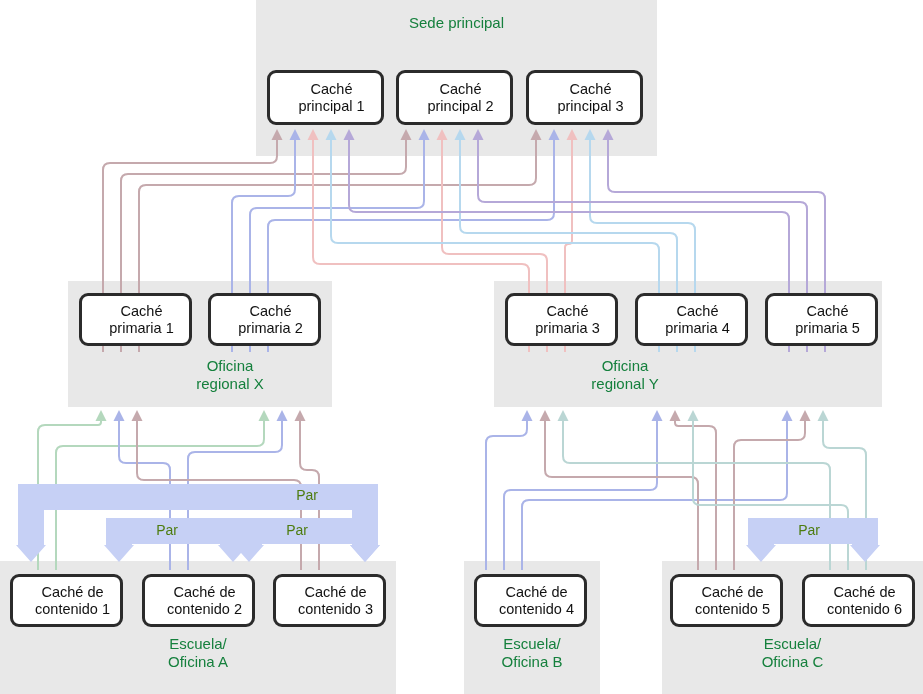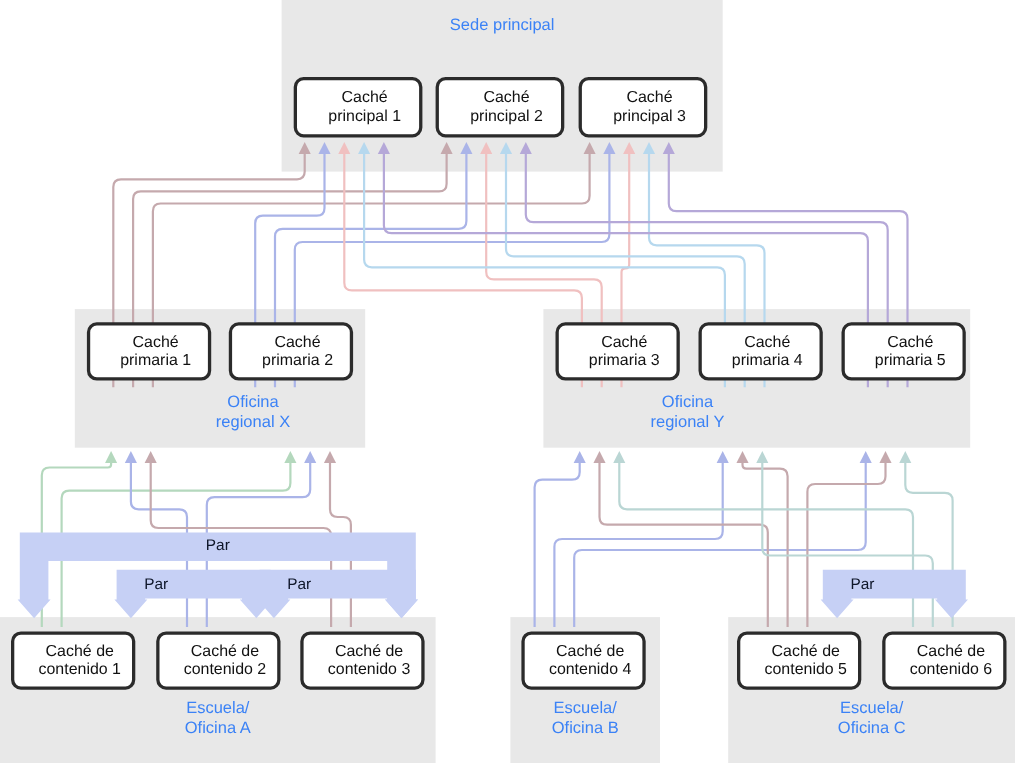--- a/index.html
+++ b/index.html
@@ -6,43 +6,43 @@
   body{
     width:923px;height:694px;
     font-family:"Liberation Sans","DejaVu Sans",sans-serif;
     -webkit-font-smoothing:antialiased;
   }
   #stage{position:relative;width:923px;height:694px;overflow:hidden;background:#fff;}
 
   
   .panel{position:absolute;background:#e8e8e8;}
   .panel-title{
-    position:absolute;text-align:center;color:#3b82f6;
+    position:absolute;text-align:center;color:#15803d;
     font-size:15px;line-height:18px;white-space:pre-line;
   }
 
   
   .node{
     position:absolute;background:#ffffff;
     border:3px solid #2b2b2b;border-radius:9px;
     display:flex;align-items:center;justify-content:center;
     text-align:center;color:#111;font-size:14.5px;line-height:17px;
     white-space:pre-line;box-sizing:border-box;padding-left:12px;
   }
 
   
   svg.layer{position:absolute;left:0;top:0;width:923px;height:694px;overflow:visible;}
   #links{z-index:1;}
   #peers{z-index:2;}
   .panel{z-index:0;}
   .node{z-index:4;}
   .panel-title{z-index:3;}
   .par-label{
-    position:absolute;z-index:5;color:#0f172a;font-size:14px;
-    text-align:center;
+    position:absolute;z-index:5;color:#4d7c0f;font-size:14px;
+    text-align:right;
   }
 </style>
 </head>
 <body>
 
 <div id="stage">
   <div id="panels">
       <div class="panel" style="left: 256px; top: 0px; width: 401px; height: 156px; background: rgb(232, 232, 232);"></div>
       <div class="panel" style="left: 68px; top: 281px; width: 264px; height: 126px; background: rgb(232, 232, 232);"></div>
       <div class="panel" style="left: 494px; top: 281px; width: 388px; height: 126px; background: rgb(232, 232, 232);"></div>

